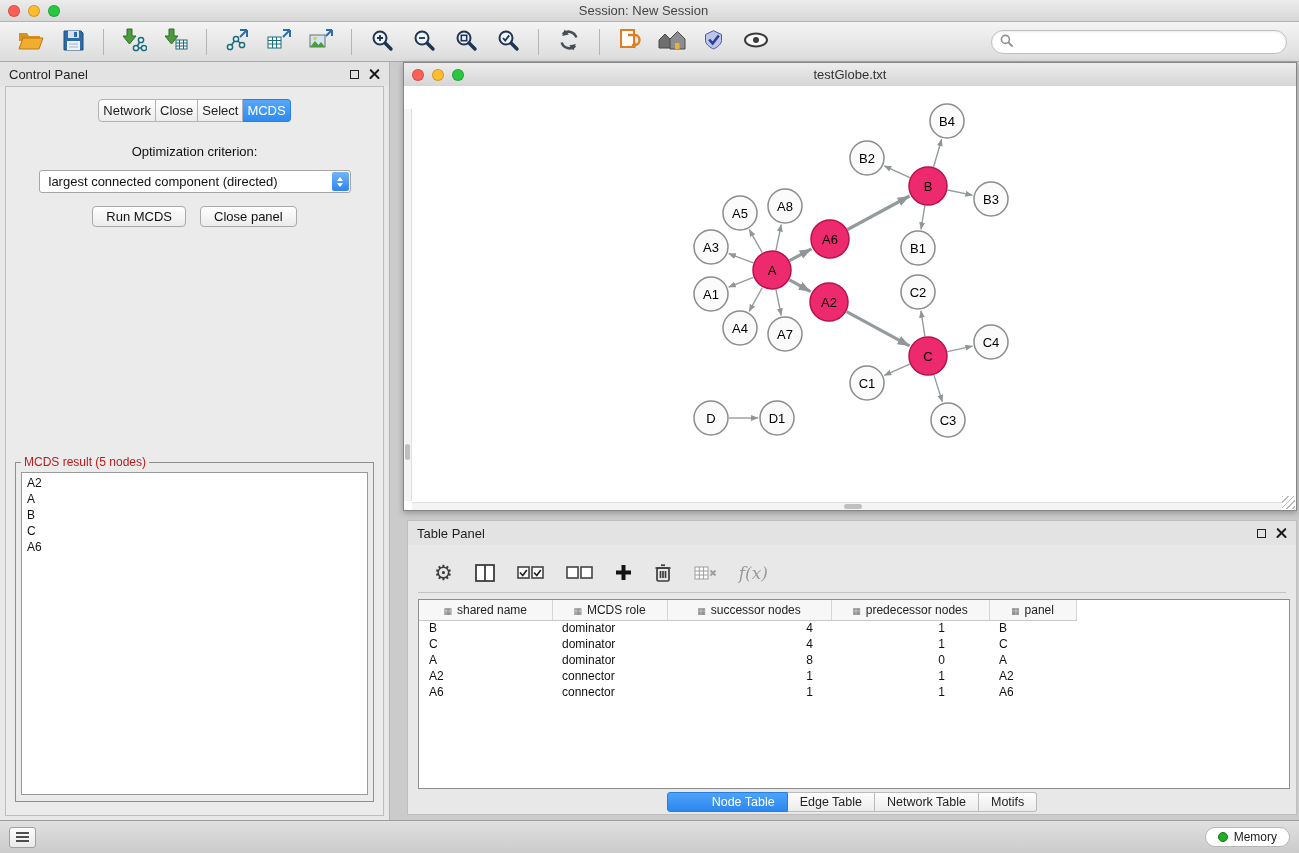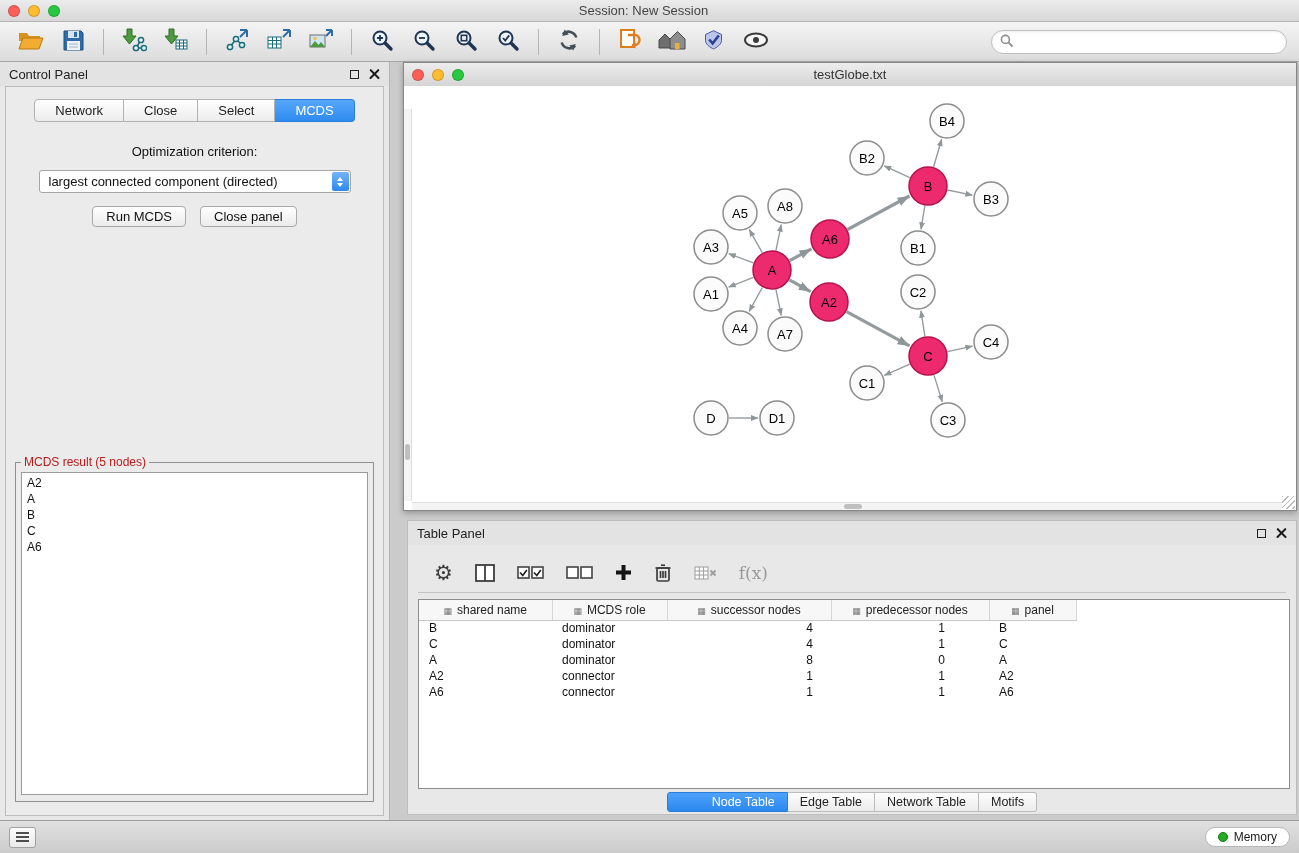--- a/index.html
+++ b/index.html
@@ -24,21 +24,21 @@
   
   .control-panel{position:absolute;left:0;top:62px;width:390px;bottom:33px;background:#e8e8e8;border-right:1px solid #b4b4b4;}
   .panel-header{height:24px;display:flex;align-items:center;padding:0 9px;font-size:13px;color:#222;background:#e3e3e3;}
   .panel-header .ph-icons{margin-left:auto;display:flex;align-items:center;gap:10px;}
   .float-icon{width:9px;height:9px;border:1.5px solid #222;display:inline-block;cursor:pointer;}
   .x-icon{position:relative;width:11px;height:11px;display:inline-block;cursor:pointer;}
   .x-icon::before,.x-icon::after{content:"";position:absolute;left:-1px;top:4px;width:13px;height:2.4px;background:#1a1a1a;border-radius:1px;}
   .x-icon::before{transform:rotate(45deg);} .x-icon::after{transform:rotate(-45deg);}
   .cp-body{position:absolute;left:5px;right:5px;top:24px;bottom:4px;background:#ebebeb;border:1px solid #bdbdbd;}
   .cp-tabs{display:flex;justify-content:center;margin-top:12px;}
-  .cp-tab{font-size:13px;padding:3px 20px;background:linear-gradient(#ffffff,#ececec);border:1px solid #b2b2b2;border-left:none;color:#222;cursor:pointer;}
+  .cp-tab{font-size:13px;padding:3px 4px;background:linear-gradient(#ffffff,#ececec);border:1px solid #b2b2b2;border-left:none;color:#222;cursor:pointer;}
   .cp-tab:first-child{border-left:1px solid #b2b2b2;border-radius:4px 0 0 4px;}
   .cp-tab:last-child{border-radius:0 4px 4px 0;}
   .cp-tab.selected{background:linear-gradient(#57a7fb,#2e8bef);border-color:#2a7edb;color:#fff;}
   .opt-label{text-align:center;font-size:13px;color:#111;margin-top:22px;}
   .dropdown{width:312px;height:23px;margin:11px auto 0;background:#fff;border:1px solid #a6a6a6;border-radius:3px;position:relative;font-size:13px;color:#111;display:flex;align-items:center;padding:0 22px 0 9px;cursor:pointer;}
   .dd-stepper{position:absolute;right:1px;top:1px;bottom:1px;width:17px;border-radius:2px;background:linear-gradient(#74b4f8,#2e86ee);display:flex;flex-direction:column;align-items:center;justify-content:center;gap:2px;}
   .tri-up{width:0;height:0;border-left:3.5px solid transparent;border-right:3.5px solid transparent;border-bottom:4.5px solid #fff;}
   .tri-down{width:0;height:0;border-left:3.5px solid transparent;border-right:3.5px solid transparent;border-top:4.5px solid #fff;}
   .cp-buttons{display:flex;justify-content:center;gap:14px;margin-top:13px;}
   .btn{font-size:13px;padding:2px 13px;background:linear-gradient(#ffffff,#ebebeb);border:1px solid #a9a9a9;border-radius:4px;color:#111;cursor:pointer;font-family:inherit;}
@@ -57,21 +57,21 @@
   .nw-vthumb{position:absolute;left:1px;top:335px;width:5px;height:16px;background:#bfbfbf;border-radius:3px;}
   .nw-hscroll{position:absolute;left:8px;right:14px;bottom:0;height:8px;background:#f4f4f4;border-top:1px solid #e0e0e0;}
   .nw-hthumb{position:absolute;left:432px;top:1px;width:18px;height:5px;background:#bfbfbf;border-radius:3px;}
   .resize-grip{position:absolute;right:1px;bottom:1px;width:13px;height:13px;background:repeating-linear-gradient(135deg,#b9b9b9 0 1px,transparent 1px 4px);cursor:nwse-resize;}
 
   
   .table-panel{position:absolute;left:407px;top:520px;width:890px;height:295px;background:#e8e8e8;border:1px solid #bdbdbd;}
   .tp-toolbar{position:absolute;top:32px;left:10px;right:10px;height:40px;border-bottom:1px solid #c3c3c3;display:flex;align-items:center;gap:22px;padding:0 16px;}
   .tpi{display:flex;align-items:center;justify-content:center;cursor:pointer;}
   .gear-glyph{font-size:21px;color:#3d3d3d;line-height:1;}
-  .fx{font-family:"DejaVu Serif","Liberation Serif",serif;font-size:17px;color:#9a9a9a;}
+  .fx{font-family:"DejaVu Serif","Liberation Serif",serif;font-style:italic;font-size:17px;color:#9a9a9a;}
   .tp-tablebox{position:absolute;top:78px;left:10px;right:6px;height:190px;background:#fff;border:1px solid #8d8d8d;overflow:hidden;}
   table.node-table{border-collapse:collapse;table-layout:fixed;}
   table.node-table th{height:20px;background:#f7f7f7;border-right:1px solid #d6d6d6;border-bottom:1px solid #c9c9c9;font-size:12px;font-weight:normal;color:#222;text-align:center;cursor:pointer;margin-left:31px;}
   table.node-table td{height:16px;font-size:12px;color:#111;padding-left:10px;white-space:nowrap;}
   .col-ic{font-size:9px;color:#777;margin-right:5px;}
   td.num{text-align:right;padding-right:18px;}
   td.num2{text-align:right;padding-right:44px;}
   .tp-tabs{position:absolute;top:271px;left:0;right:0;display:flex;justify-content:center;}
   .tp-tab{font-size:12.5px;padding:2px 12px;background:linear-gradient(#fdfdfd,#ececec);border:1px solid #bbbbbb;border-left:none;color:#222;cursor:pointer;}
   .tp-tab:first-child{border-left:1px solid #bbbbbb;border-radius:3px 0 0 3px;padding-left:44px;}

